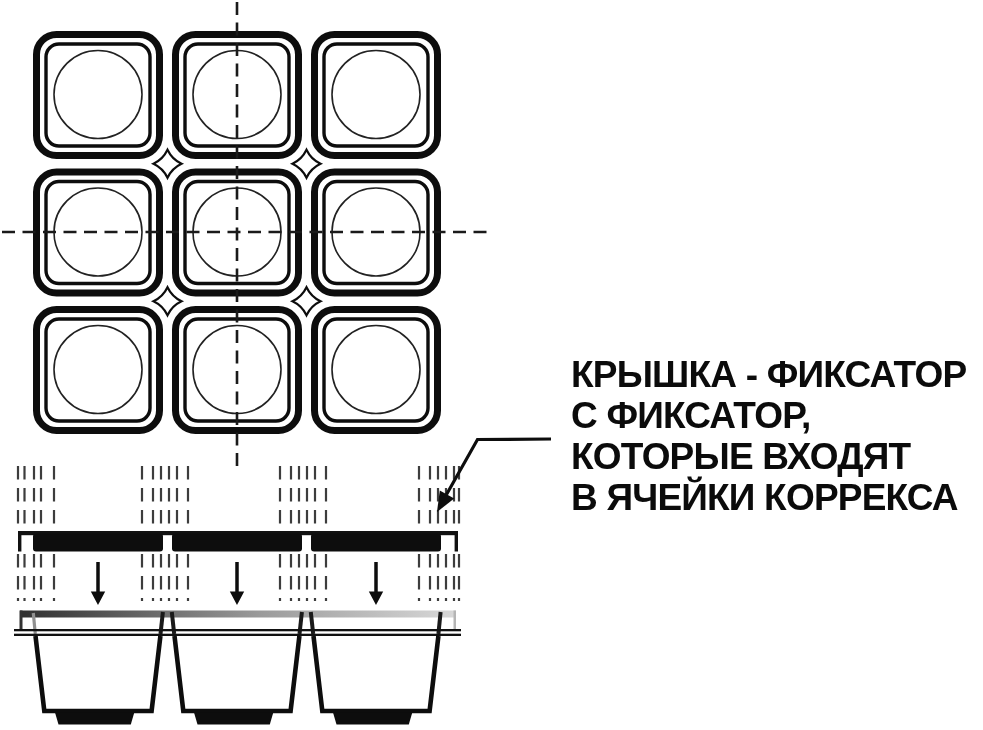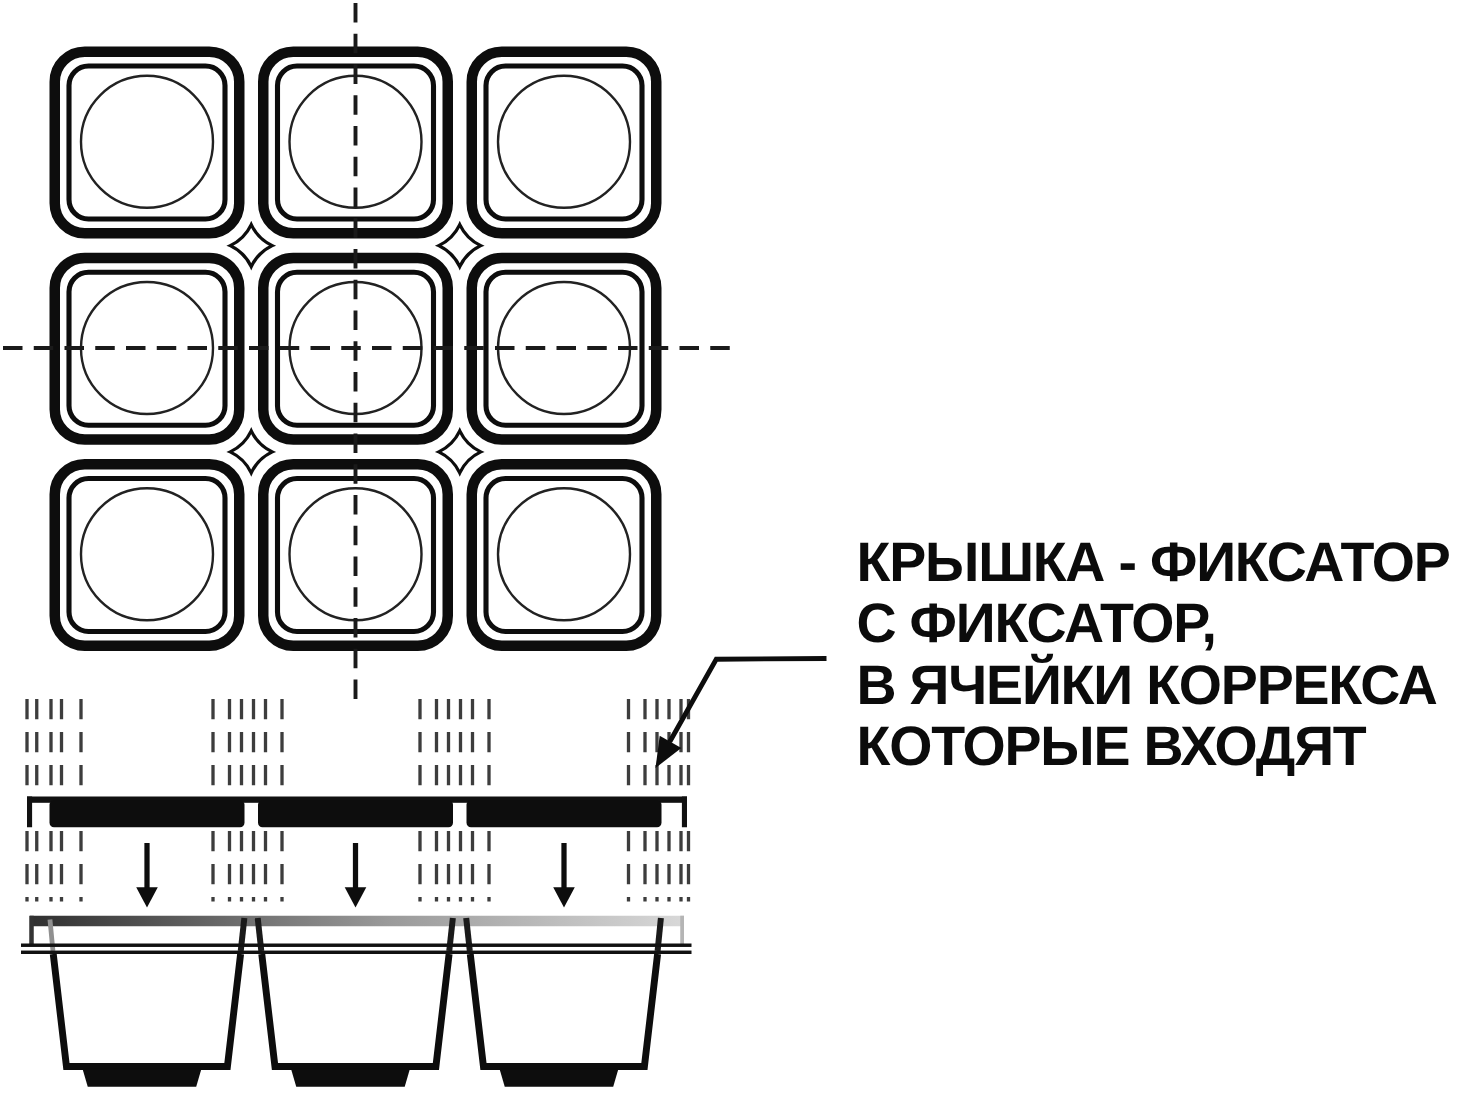--- a/index.html
+++ b/index.html
@@ -148,17 +148,17 @@
 
   <g>
     <polyline points="551,439 477.5,439.5 446.5,494.5" fill="none" stroke="#0d0d0d" stroke-width="3.2"></polyline>
     <polygon points="437,512 439.8,490.5 454.2,498.6" fill="#0d0d0d"></polygon>
   </g>
 </svg>
 
 <div class="annotation">
   <div>КРЫШКА - ФИКСАТОР</div>
   <div>С ФИКСАТОР,</div>
+  <div>КОТОРЫЕ ВХОДЯТ</div>
   <div>В ЯЧЕЙКИ КОРРЕКСА</div>
-  <div>КОТОРЫЕ ВХОДЯТ</div>
 </div>
 
 </div>
 
 </body></html>

